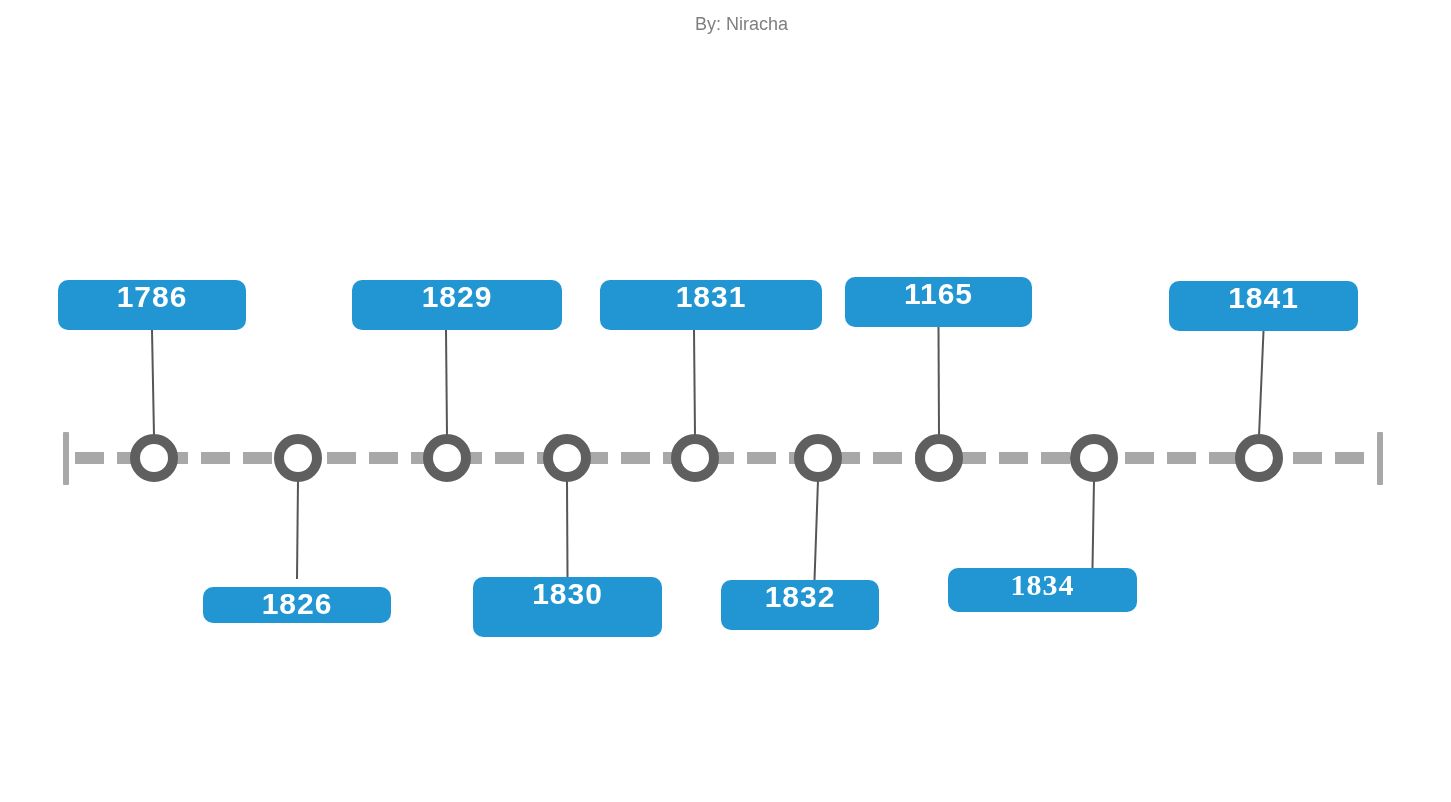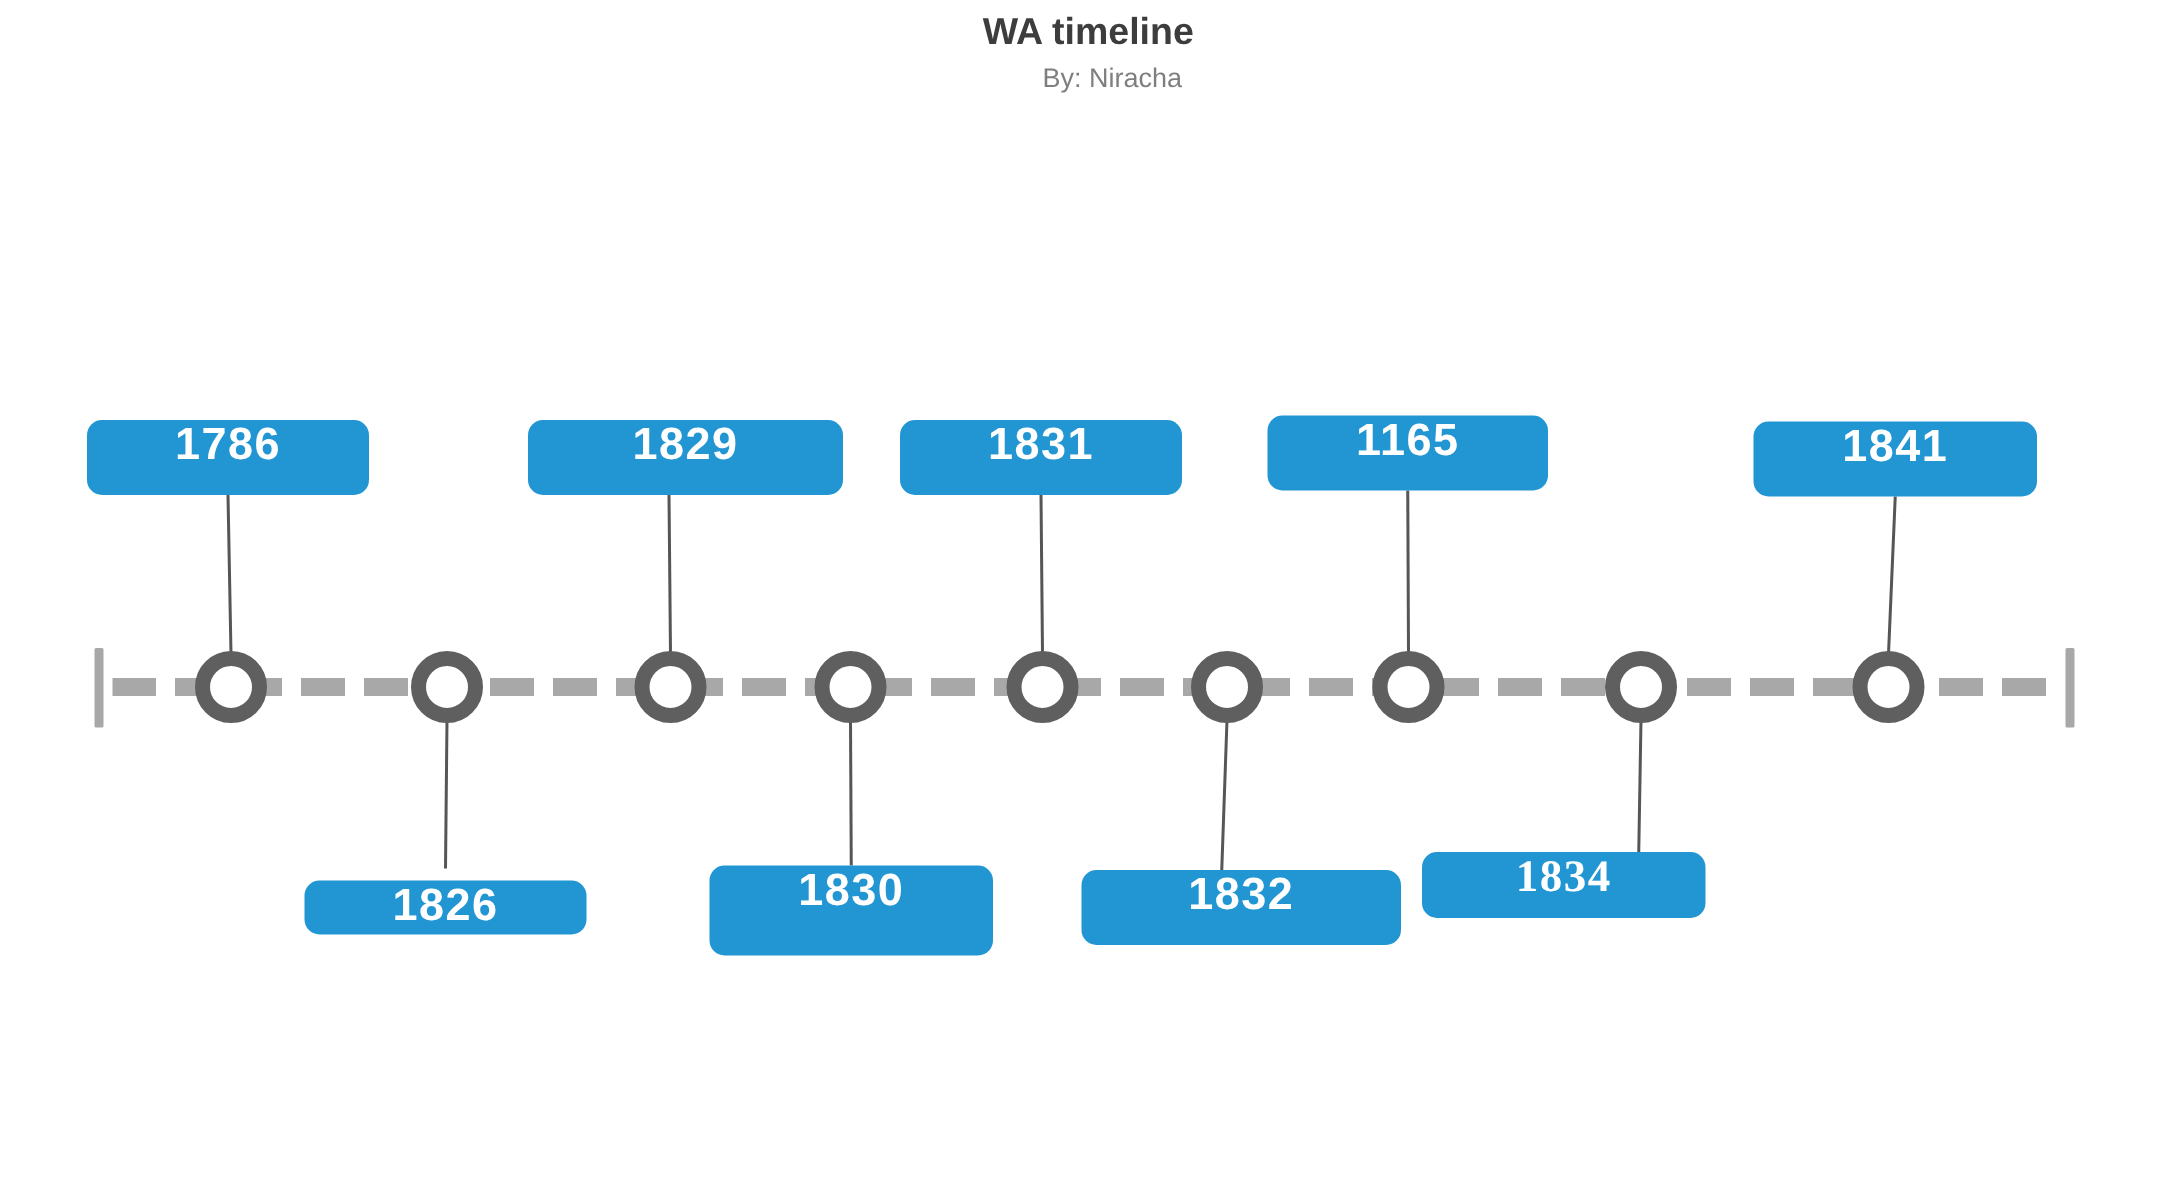--- a/index.html
+++ b/index.html
@@ -77,21 +77,20 @@
     justify-content: center;
     letter-spacing: 1px;
   }
 </style>
 </head>
 <body>
 
 <div class="canvas">
 
   <div class="header">
-    <div class="title" style="color: rgb(61, 61, 61);">WA timeline</div>
     <div class="subtitle" style="color: rgb(127, 127, 127); margin-left: 32px;">By: Niracha</div>
   </div>
 
   <div class="axis-line" id="axis-line" style="left: 75px; top: 452px; width: 1295px;"></div>
   <div class="axis-cap" id="left-cap" style="left: 63px; top: 432px;"></div>
   <div class="axis-cap" id="right-cap" style="left: 1377px; top: 432px;"></div>
 
   <svg class="connectors" id="connectors">
       <line x1="152" y1="330" x2="154" y2="436" stroke="#565656" stroke-width="2"></line>
       <line x1="298" y1="480" x2="297" y2="579" stroke="#565656" stroke-width="2"></line>
@@ -118,26 +117,26 @@
   <div class="year-box" style="left: 352px; top: 280px; width: 210px; height: 50px;">
     <span>1829</span>
   </div>
   <div class="node" style="width: 48px; height: 48px; left: 423px; top: 434px;"></div>
 
   <div class="year-box" style="left: 473px; top: 577px; width: 189px; height: 60px;">
     <span>1830</span>
   </div>
   <div class="node" style="width: 48px; height: 48px; left: 543px; top: 434px;"></div>
 
-  <div class="year-box" style="left: 600px; top: 280px; width: 188px; height: 50px;">
+  <div class="year-box" style="left: 600px; top: 280px; width: 222px; height: 50px;">
     <span>1831</span>
   </div>
   <div class="node" style="width: 48px; height: 48px; left: 671px; top: 434px;"></div>
 
-  <div class="year-box" style="left: 721px; top: 580px; width: 213px; height: 50px;">
+  <div class="year-box" style="left: 721px; top: 580px; width: 158px; height: 50px;">
     <span>1832</span>
   </div>
   <div class="node" style="width: 48px; height: 48px; left: 794px; top: 434px;"></div>
 
   <div class="year-box" style="left: 845px; top: 277px; width: 187px; height: 50px;">
     <span>1165</span>
   </div>
   <div class="node" style="width: 48px; height: 48px; left: 915px; top: 434px;"></div>
 
   <div class="year-box" style="left: 948px; top: 568px; width: 189px; height: 44px; font-family: Liberation Serif, serif;">

